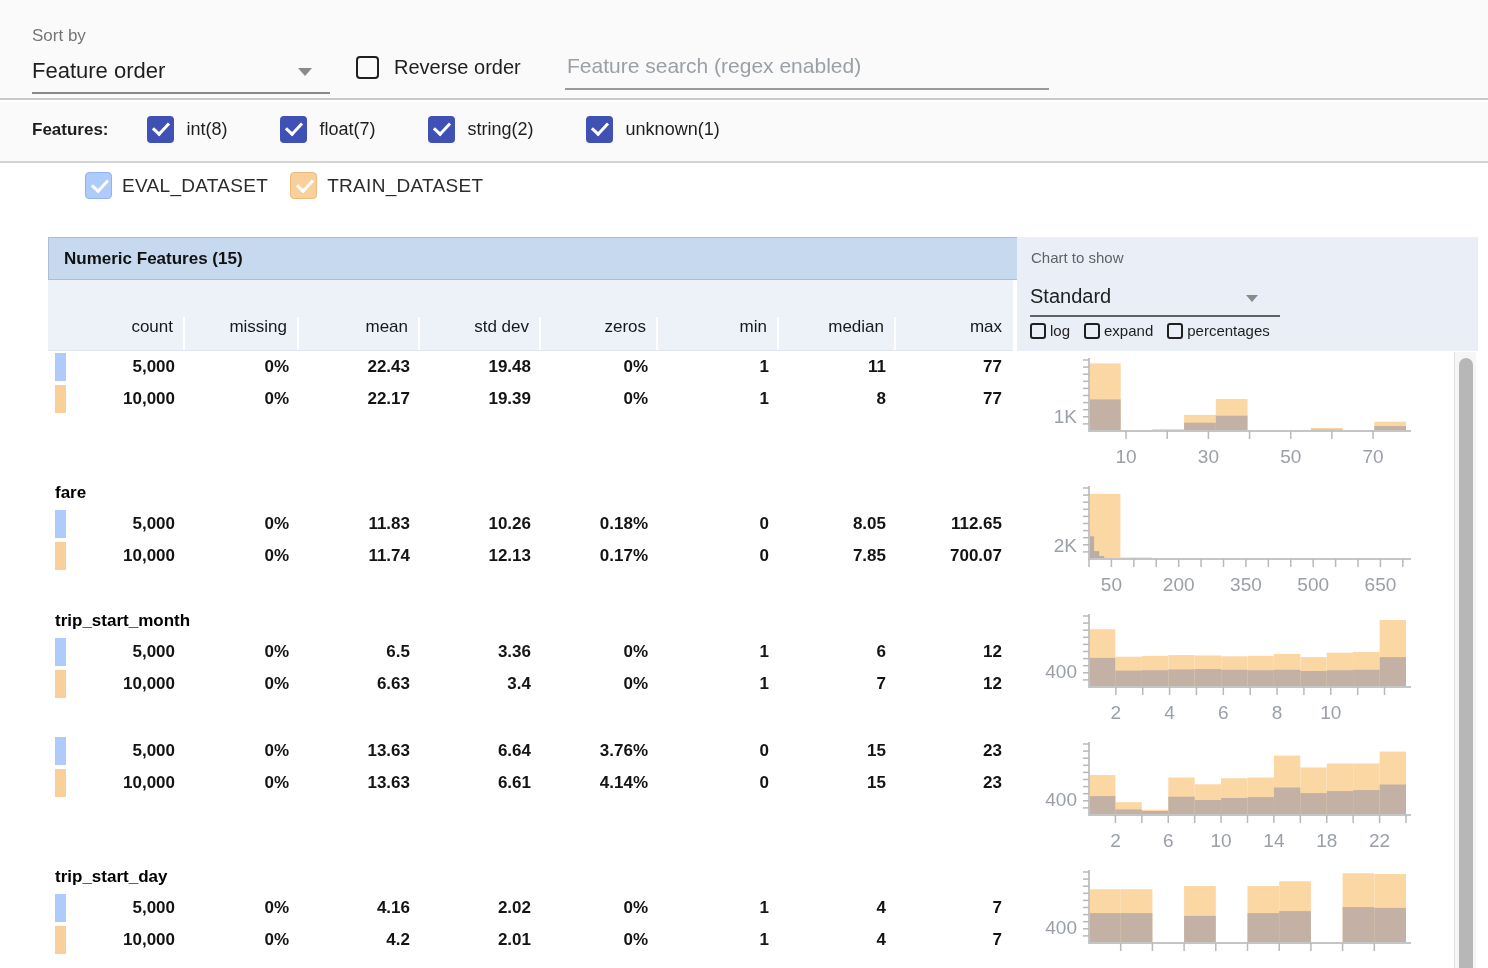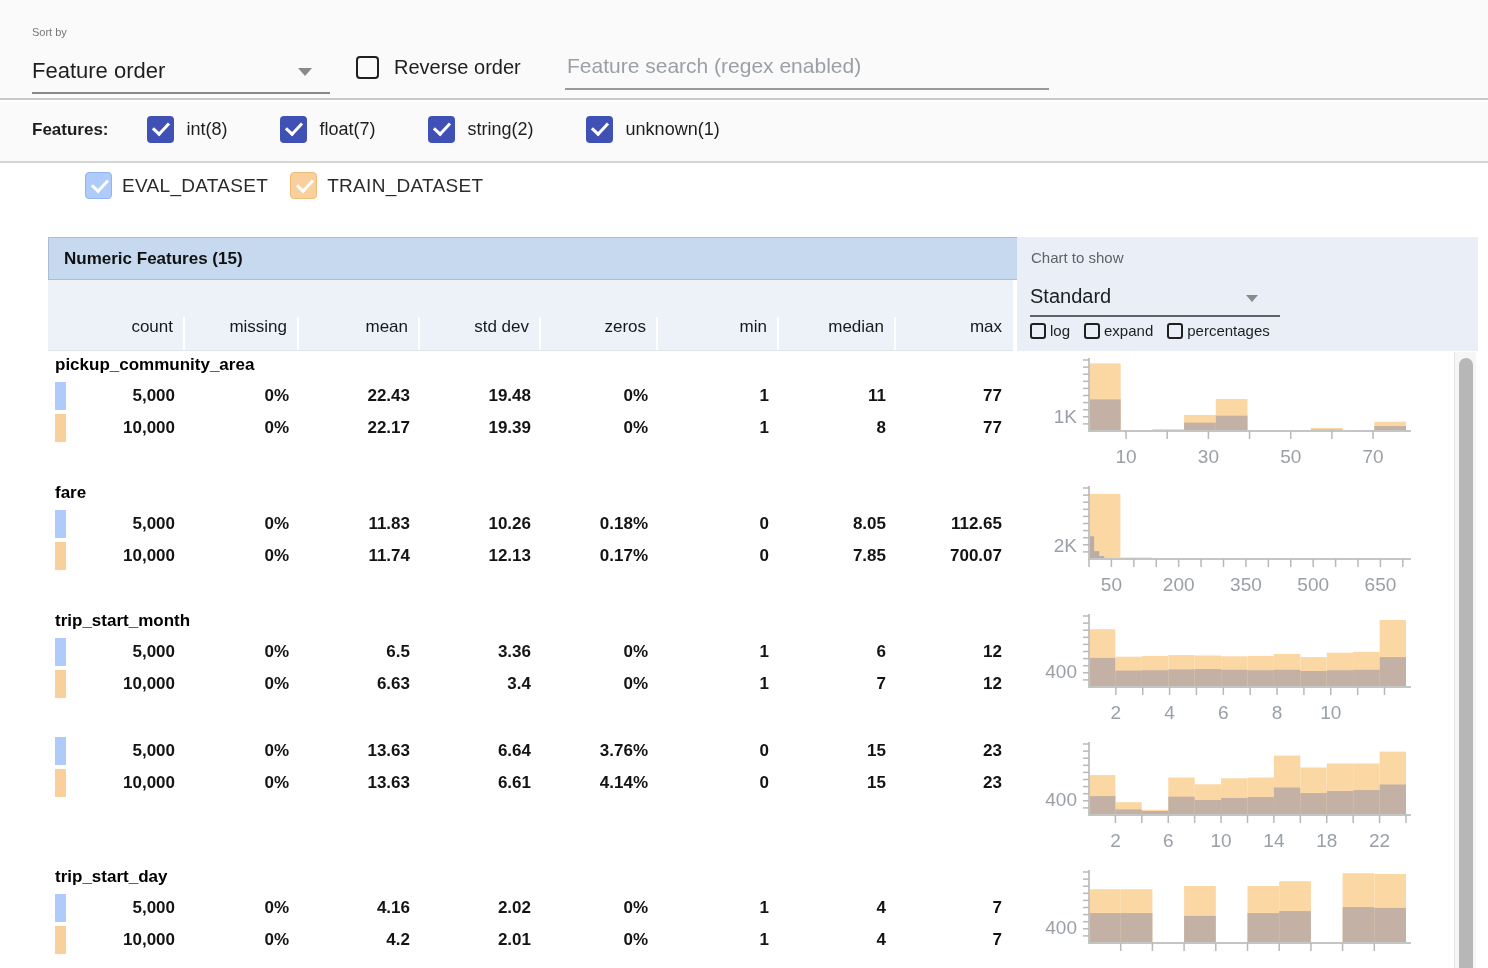--- a/index.html
+++ b/index.html
@@ -1,20 +1,20 @@
 <!DOCTYPE html>
 <html><head>
 <meta charset="utf-8">
 <style>
   html,body{margin:0;padding:0;background:#fff;font-family:"Liberation Sans",sans-serif;}
   .stage{position:relative;width:1488px;height:968px;overflow:hidden;background:#fff;}
 
   
   .toolbar{position:absolute;left:0;top:0;width:1488px;height:100px;background:#fafafa;border-bottom:2px solid #c9c9c9;box-sizing:border-box;}
-  .sort-label{position:absolute;left:32px;top:26px;font-size:11px;color:#767676;}
+  .sort-label{position:absolute;left:32px;top:26px;font-size:17px;color:#767676;}
   .sort-select{position:absolute;left:32px;top:52px;width:298px;height:42px;border-bottom:2px solid #8a8a8a;font-size:22px;color:#1e1e1e;box-sizing:border-box;cursor:pointer;}
   .sort-select .val{position:absolute;left:0;top:6px;}
   .dd-arrow{position:absolute;width:0;height:0;border-left:7px solid transparent;border-right:7px solid transparent;border-top:8px solid #8a8a8a;}
   .sort-select .dd-arrow{right:18px;top:16px;}
   .reverse-wrap{position:absolute;left:356px;top:56px;display:flex;align-items:center;gap:15px;cursor:pointer;}
   .cb-empty{width:23px;height:23px;border:2.5px solid #1f1f1f;border-radius:4px;background:#fafafa;box-sizing:border-box;}
   .reverse-label{font-size:20px;color:#1e1e1e;}
   .search-input{position:absolute;left:565px;top:50px;width:480px;font-size:21px;color:#202124;background:transparent;border:none;border-bottom:2px solid #9a9a9a;outline:none;padding:4px 2px 10px 2px;font-family:"Liberation Sans",sans-serif;}
   .search-input::placeholder{color:#9aa0a6;}
 
@@ -137,21 +137,20 @@
       <span class="col">mean</span>
       <span class="col">std dev</span>
       <span class="col">zeros</span>
       <span class="col">min</span>
       <span class="col">median</span>
       <span class="col">max</span>
     </div>
 
   <div class="blocks" id="feature-blocks">
       <div class="fblock">
-        <div class="fname">pickup_community_area</div>
         <div class="frow">
           <span class="marker" style="background: rgb(174, 203, 250);"></span>
           <span class="cell">5,000</span>
           <span class="cell">0%</span>
           <span class="cell">22.43</span>
           <span class="cell">19.48</span>
           <span class="cell">0%</span>
           <span class="cell">1</span>
           <span class="cell">11</span>
           <span class="cell">77</span>

